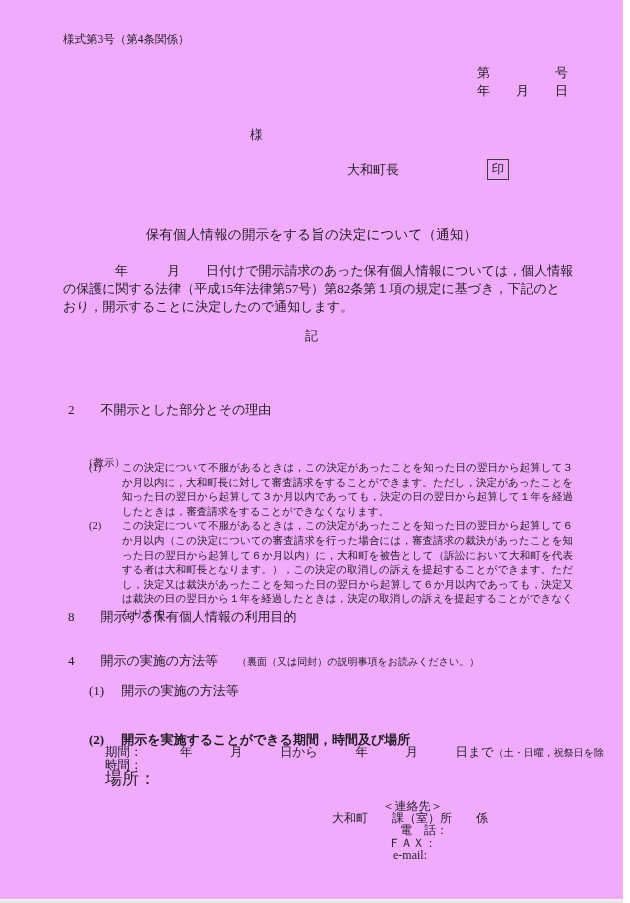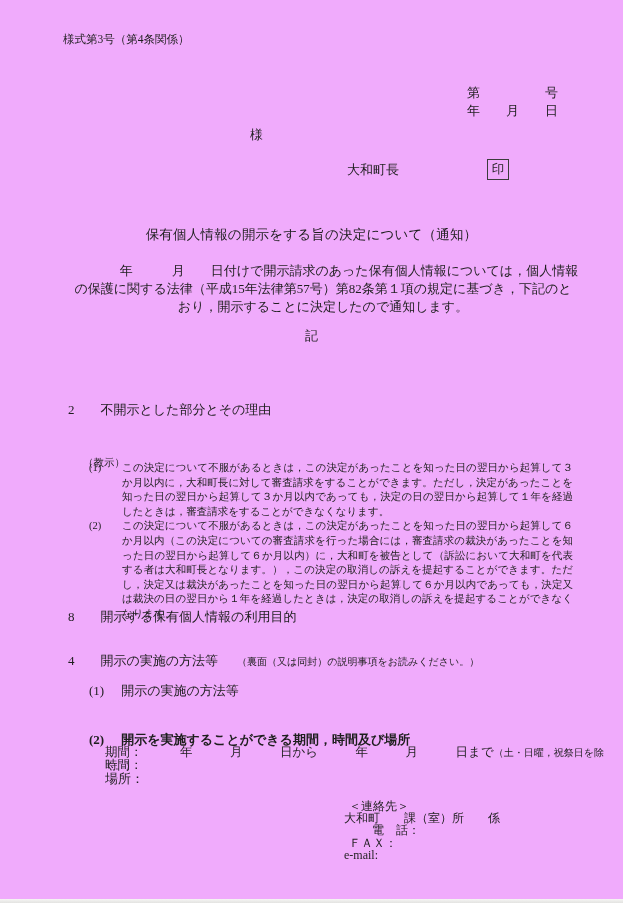--- a/index.html
+++ b/index.html
@@ -17,54 +17,54 @@
     overflow:hidden;
   }
   .abs{position:absolute;}
   .t13{font-size:13px;line-height:16px;}
   .t11{font-size:11.5px;line-height:14px;}
   .small{font-size:10.5px;}
   .pre{white-space:pre-line;}
   .center{left:0;right:0;text-align:center;}
 
   .form-label{left:63px;top:32px;}
-  .header-right{left:467px;top:64px;font-size:13px;line-height:18.4px;margin-top:20px;}
+  .header-right{left:477px;top:64px;font-size:13px;line-height:18.4px;}
   .addressee{left:250px;top:127px;}
   .issuer-line{left:347px;top:162px;}
   .seal-box{
     left:487px;top:159px;
     width:20px;height:19px;
     border:1px solid #3c3c3c;
     font-size:12.5px;line-height:19px;
     text-align:center;
   }
   .doc-title{top:226px;font-size:13.5px;letter-spacing:.2px;}
-  .body-par{left:63px;top:262px;width:520px;font-size:13px;line-height:18.2px;text-align:center;}
+  .body-par{left:63px;top:262px;width:520px;font-size:13px;line-height:18.2px;}
   .ki-marker{top:327px;font-size:13px;}
   .item1{left:68px;top:347px;}
   .item2{left:68px;top:402px;}
   .kyoji-label{left:83px;top:456px;line-height:13px;}
   .kyoji-items{
     left:89px;top:461px;width:484px;
     font-size:10.5px;line-height:14.6px;
     text-align:justify;
   }
   .kyoji-item{padding-left:33px;text-indent:-33px;margin:0;}
   .kyoji-item .marker{display:inline-block;width:33px;text-indent:0;}
   .item3{left:68px;top:609px;}
   .item4{left:68px;top:653px;}
   .item4 .note{font-size:10px;margin-left:19px;text-align:center;}
   .sub1{left:89px;top:683px;}
   .sub2{left:89px;top:732px;font-weight:bold;}
   .sub-marker{margin-right:17px;}
   .period-line{left:105px;top:746px;font-size:12.5px;line-height:13.2px;}
   .period-line .note{font-size:10px;}
   .time-line{left:105px;top:759px;font-size:12.5px;line-height:13.2px;}
-  .place-line{left:105px;top:772px;font-size:13px;line-height:13.2px;}
-  .contact{left:344px;top:800px;font-size:12px;line-height:12.2px;}
+  .place-line{left:105px;top:772px;font-size:17px;line-height:13.2px;}
+  .contact{left:332px;top:800px;font-size:12px;line-height:12.2px;text-align:center;}
   .contact .indent5{padding-left:5px;}
   .contact .indent28{padding-left:28px;}
   .scan-edge-right{
     left:626px;top:0;width:4px;height:903px;
     background:linear-gradient(to right,#f4f4f2,#dedede);
   }
   .scan-edge-bottom{
     left:0;top:899px;width:630px;height:4px;
     background:linear-gradient(to bottom,#f6f6f4,#e3e3e1);
   }

